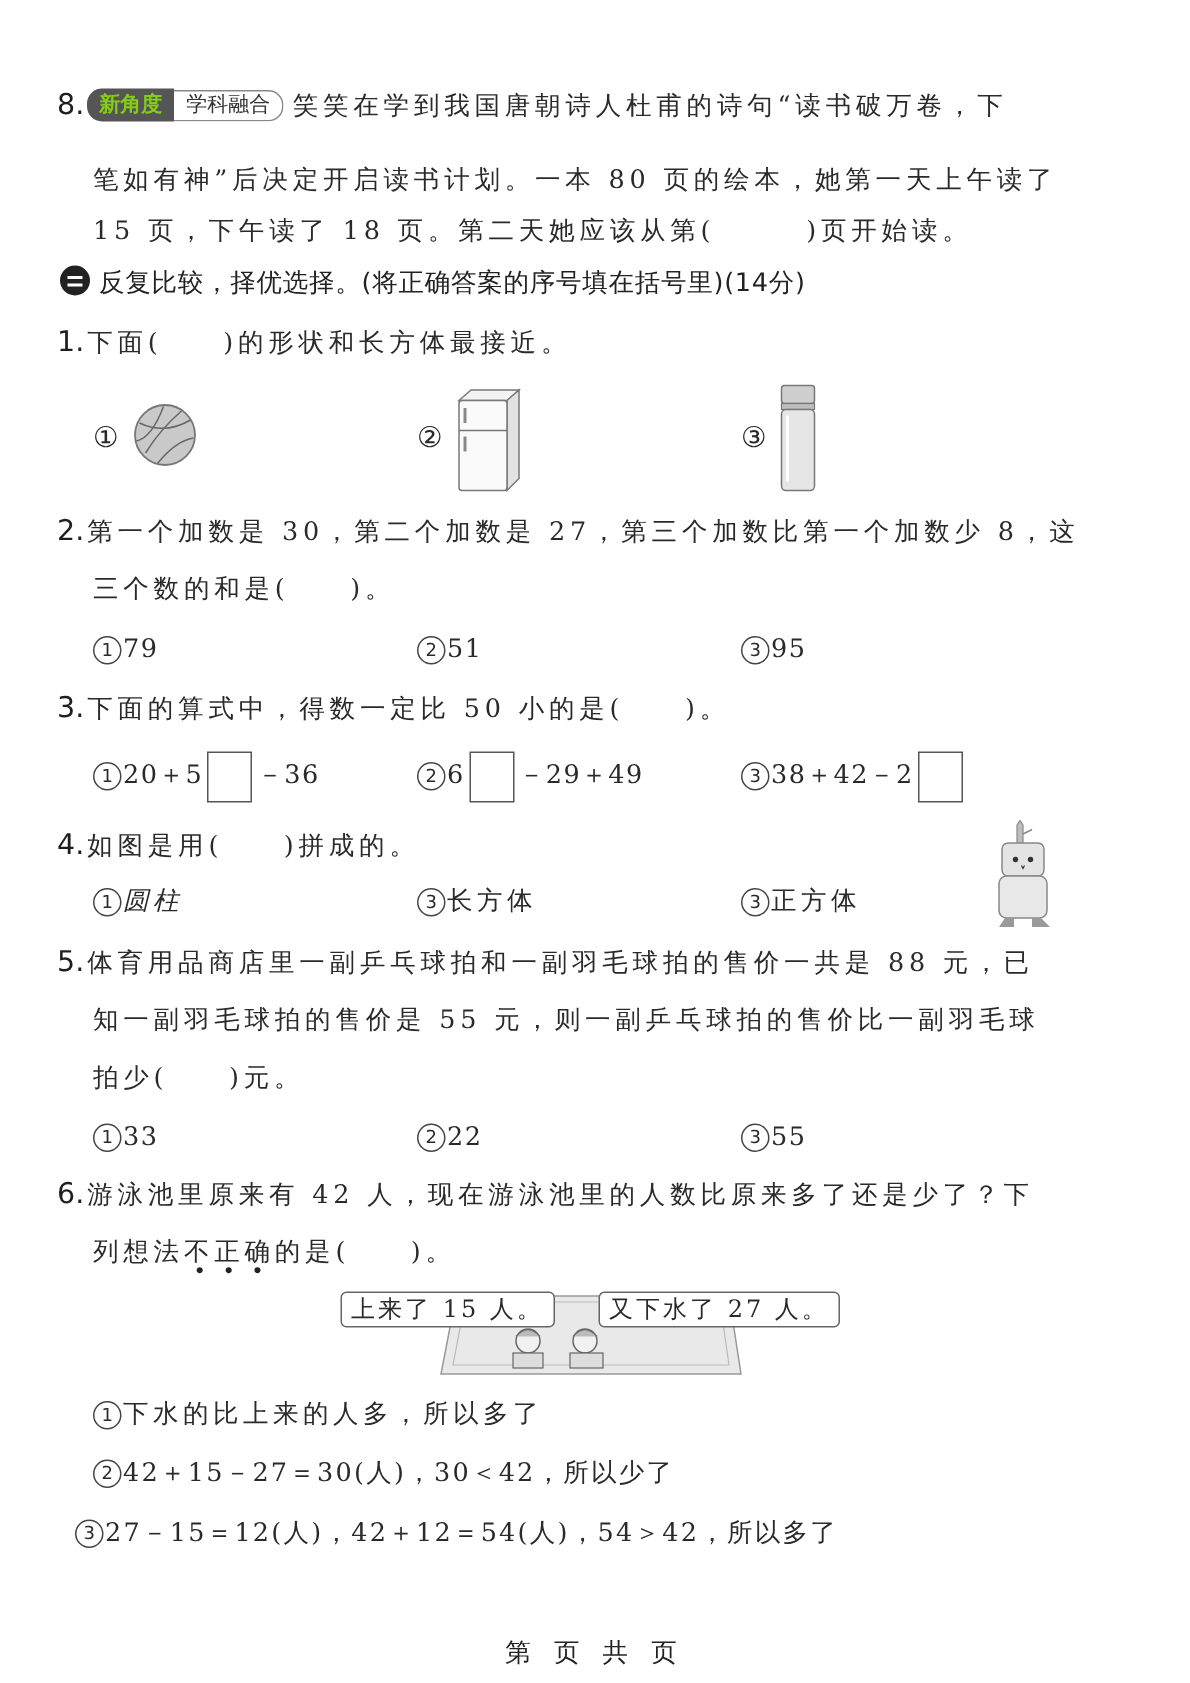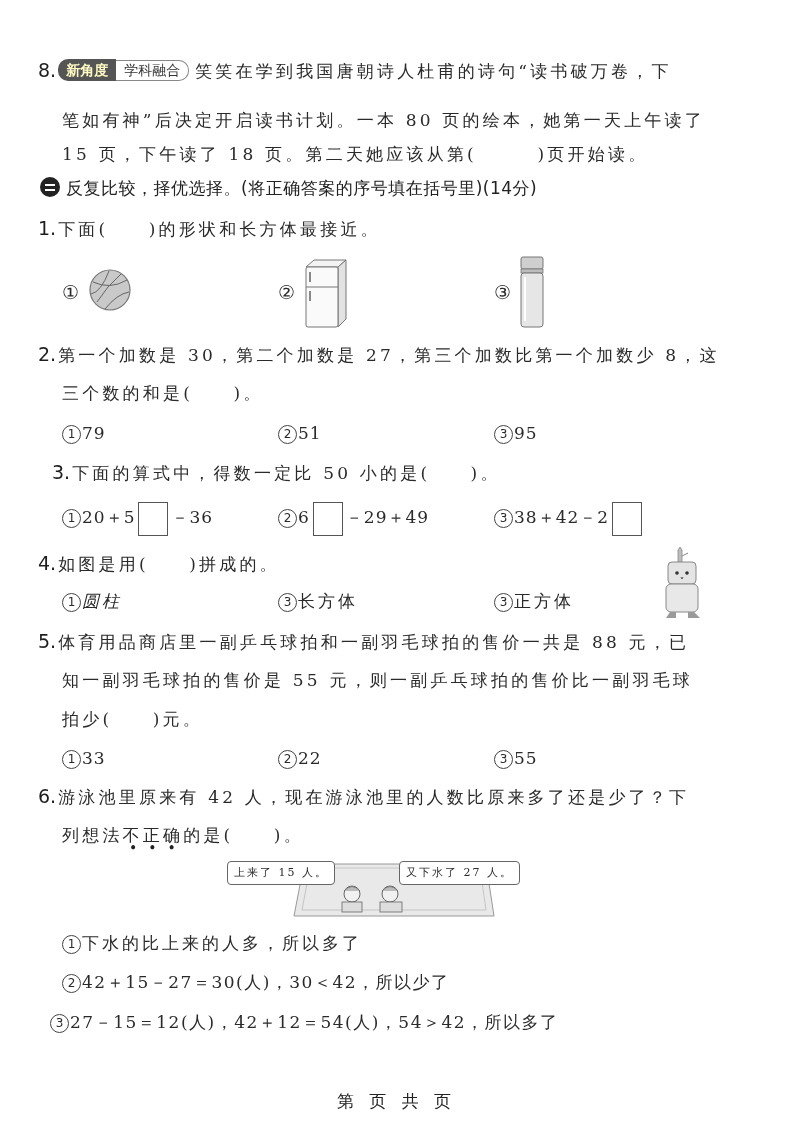--- a/index.html
+++ b/index.html
@@ -19,21 +19,21 @@
     font-size: 19px; letter-spacing: 0; margin-right: 2px; color:#1e1e1e;
   }
   .opt { position: absolute; font-size: 17px; line-height: 24px; white-space: nowrap; font-family: "DejaVu Serif", serif; letter-spacing: 1px;}
   .circ {
     display: inline-block; width: 17px; height: 17px; border: 1.2px solid #444; border-radius: 50%;
     font-size: 12px; line-height: 17px; text-align: center; margin-right: 1px; vertical-align: 1px;
     font-family: "DejaVu Sans", sans-serif; letter-spacing: 0;
   }
   .tag-wrap { display:inline-flex; align-items:center; vertical-align: 2px; margin-right: 6px; letter-spacing: 0; }
   .tag-dark {
-    background:#555; color:#fef9c3; font-family:"DejaVu Sans",sans-serif; font-weight:bold;
+    background:#555; color:#84cc16; font-family:"DejaVu Sans",sans-serif; font-weight:bold;
     font-size:14px; padding:1px 8px 1px 8px; border-radius: 10px 0 0 10px; line-height:20px; height: 20px;
   }
   .tag-light {
     background:#fff; color:#333; font-family:"DejaVu Sans",sans-serif;
     font-size:14px; padding:0 8px; border:1.2px solid #888; border-left:none; border-radius: 0 10px 10px 0; line-height:19px; height: 19px;
   }
   .section-head {
     position:absolute; left:40px; top:177px; white-space:nowrap;
     font-family:"DejaVu Sans","Liberation Sans",sans-serif; font-weight:normal; font-size:17px; color:#222; letter-spacing: 0.5px;
   }
@@ -43,21 +43,21 @@
   .sec-badge::before, .sec-badge::after {
     content:""; position:absolute; left:5px; right:5px; height:2px; background:#fff;
   }
   .sec-badge::before { top:7px; }
   .sec-badge::after { top:12px; }
   .blank-box {
     display:inline-block; width:28px; height:32px; border:1.3px solid #555; vertical-align: middle; margin: 0 3px; background:#fff;
   }
   .bubble {
     position:absolute; background:#fff; border:1.3px solid #666; border-radius:4px;
-    font-size:11px; letter-spacing:2px; line-height:22px; padding:0 6px; white-space:nowrap;
+    font-size:16px; letter-spacing:2px; line-height:22px; padding:0 6px; white-space:nowrap;
     font-family:"DejaVu Serif",serif;
   }
   .dot-emph { position:absolute; font-size:14px; letter-spacing: 11px; color:#222; }
   .footer { position:absolute; left:0; width:793px; top:1090px; text-align:center;
     font-family:"DejaVu Sans","Liberation Sans",sans-serif; font-size:17px; letter-spacing: 5px; color:#222; }
 </style>
 </head>
 <body>
 
 <div class="line" style="left:38px; top:58px;">
@@ -114,21 +114,21 @@
 <div class="opt" style="left:62px; top:421px;">
   <span class="circ">1</span><span>79</span>
 </div>
 <div class="opt" style="left:278px; top:421px;">
   <span class="circ">2</span><span>51</span>
 </div>
 <div class="opt" style="left:494px; top:421px;">
   <span class="circ">3</span><span>95</span>
 </div>
 
-<div class="line" style="left:38px; top:460px;margin-left:14px;">
+<div class="line" style="left:38px; top:460px;">
   <span class="qnum">3.</span><span>下面的算式中，得数一定比 50 小的是(　　)。</span>
 </div>
 <div class="opt" style="left:62px; top:500px; line-height:34px;">
   <span class="circ">1</span><span>20＋5</span><span class="blank-box"></span><span>－36</span>
 </div>
 <div class="opt" style="left:278px; top:500px; line-height:34px;">
   <span class="circ">2</span><span>6</span><span class="blank-box"></span><span>－29＋49</span>
 </div>
 <div class="opt" style="left:494px; top:500px; line-height:34px;">
   <span class="circ">3</span><span>38＋42－2</span><span class="blank-box"></span>

